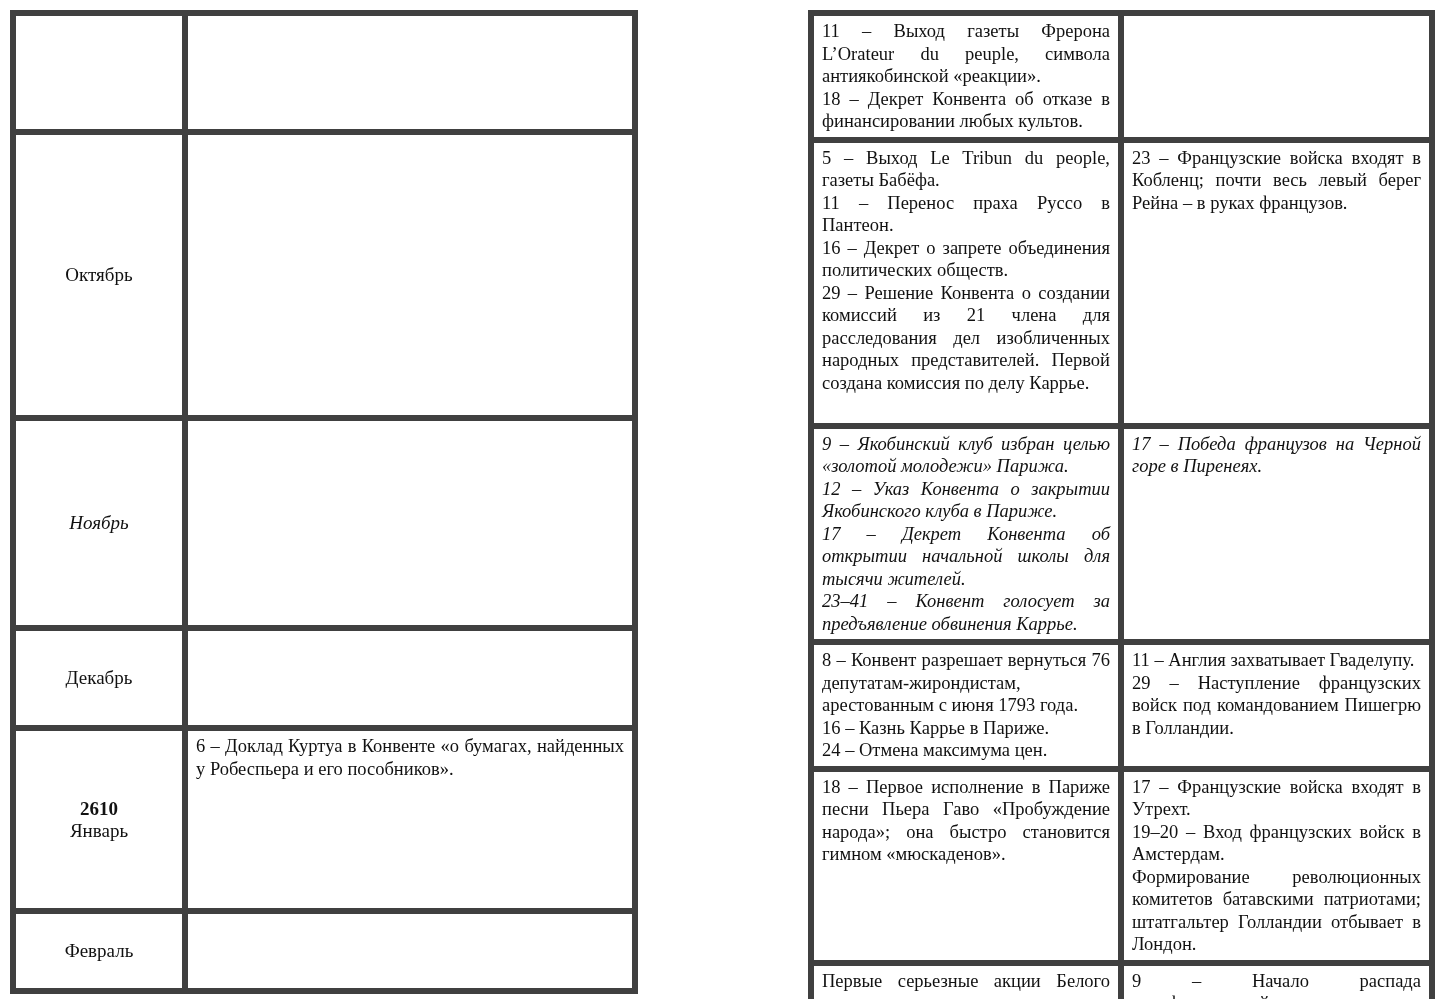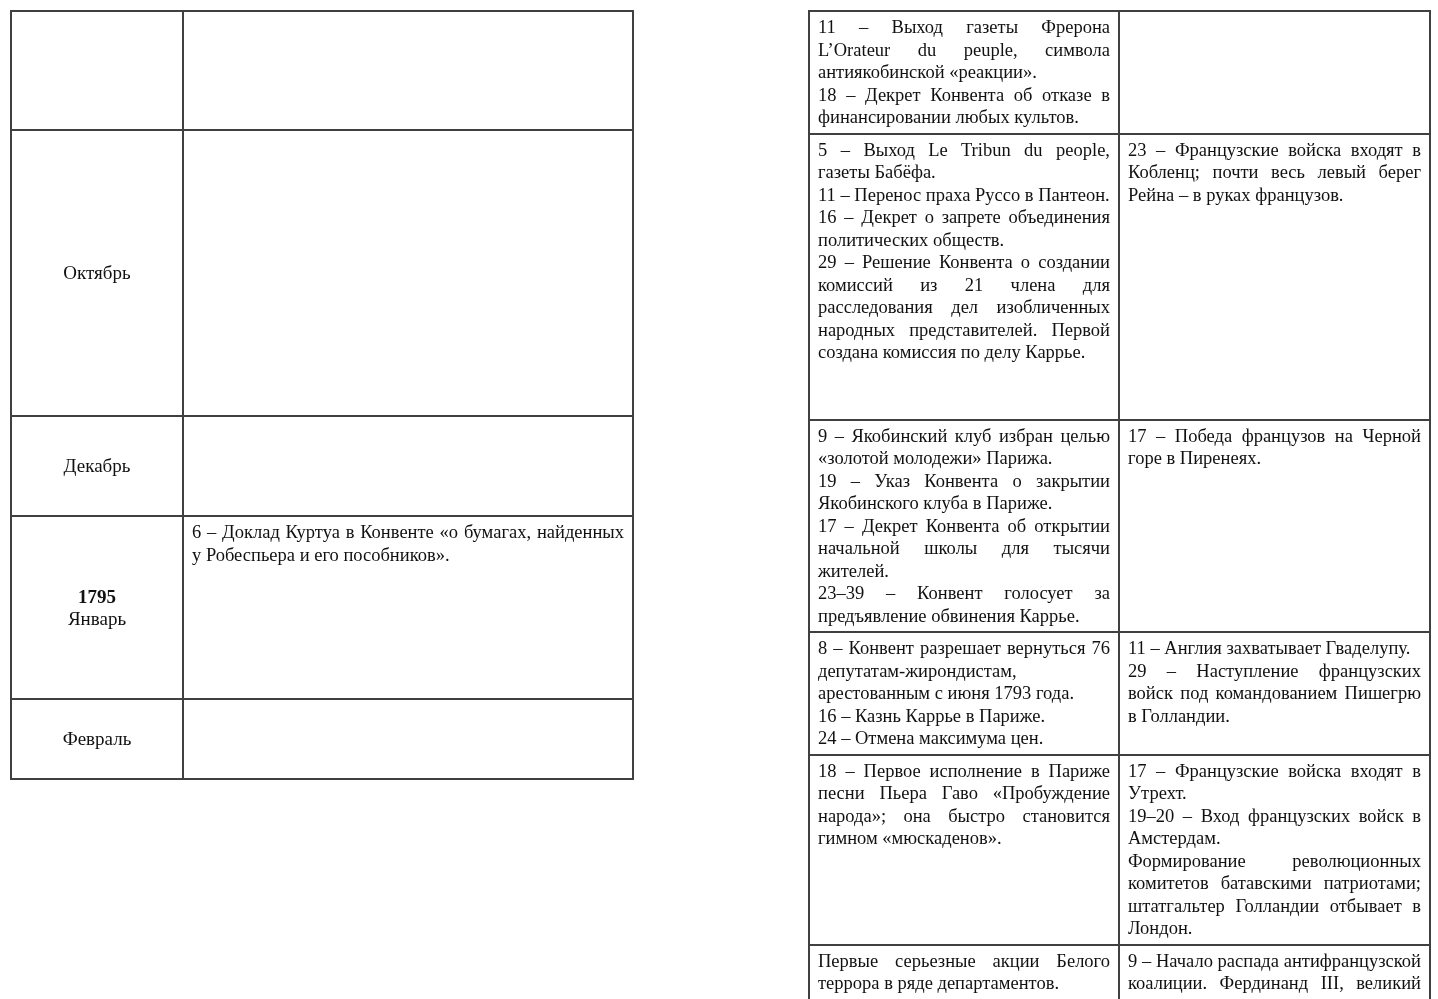--- a/index.html
+++ b/index.html
@@ -1,31 +1,31 @@
 <!DOCTYPE html>
 <html><head>
 <meta charset="utf-8">
 <style>
   html, body { margin: 0; padding: 0; background: #ffffff; }
   body { width: 1438px; height: 999px; position: relative; overflow: hidden;
          font-family: "DejaVu Serif", "Liberation Serif", serif; color: #111; }
   .page-table { position: absolute; border-collapse: collapse; table-layout: fixed; }
-  .page-table td { border: 2px solid #404040; vertical-align: top; padding: 0; }
+  .page-table td { border: 6px solid #404040; vertical-align: top; padding: 0; }
   #left-table { left: 10px; top: 10px; width: 622px; }
   #right-table { left: 808px; top: 10px; width: 621px; }
   .month-cell { text-align: center; vertical-align: middle !important;
                 font-family: "Liberation Serif", serif; font-size: 19px; line-height: 22px; }
   .month-year { font-weight: bold; display: block; }
   .month-name { display: block; }
   .ev-cell { font-family: "Liberation Serif", serif; font-size: 18.5px; line-height: 22.5px;
              padding: 4px 8px 4px 8px !important; text-align: justify; hyphens: auto; }
   .ev-cell p { margin: 0; }
   .r0 { height: 119px; }
   .r1 { height: 286px; }
-  .r2 { height: 210px; }
+  .r2 { height: 210px; font-style: italic; }
   .r3 { height: 100px; }
   .r4 { height: 183px; }
   .r5 { height: 80px; }
   #left-table col.c-month { width: 172px; }
   #left-table col.c-ev { width: 450px; }
   #right-table col.c-a { width: 310px; }
   #right-table col.c-b { width: 311px; }
   .r5 .ev-cell-inner { height: 70px; overflow: hidden; }
 </style>
 </head>
@@ -44,30 +44,37 @@
       </td>
       <td class="ev-cell"></td>
     </tr>
     <tr class="r1">
       <td class="month-cell">
         <span class="month-year"></span>
         <span class="month-name">Октябрь</span>
       </td>
       <td class="ev-cell"></td>
     </tr>
+    <tr class="r2">
+      <td class="month-cell">
+        <span class="month-year"></span>
+        <span class="month-name">Ноябрь</span>
+      </td>
+      <td class="ev-cell"></td>
+    </tr>
     <tr class="r3">
       <td class="month-cell">
         <span class="month-year"></span>
         <span class="month-name">Декабрь</span>
       </td>
       <td class="ev-cell"></td>
     </tr>
     <tr class="r4">
       <td class="month-cell">
-        <span class="month-year">1795</span>
+        <span class="month-year">2610</span>
         <span class="month-name">Январь</span>
       </td>
       <td class="ev-cell">
         <p>6 – Доклад Куртуа в Конвенте «о бумагах, найденных у Робеспьера и его пособников».</p>
       </td>
     </tr>
     <tr class="r5">
       <td class="month-cell">
         <span class="month-year"></span>
         <span class="month-name">Февраль</span>
@@ -97,23 +104,23 @@
         <p>16 – Декрет о запрете объединения политических обществ.</p>
         <p>29 – Решение Конвента о создании комиссий из 21 члена для расследования дел изобличенных народных представителей. Первой создана комиссия по делу Каррье.</p>
       </td>
       <td class="ev-cell">
         <p>23 – Французские войска входят в Кобленц; почти весь левый берег Рейна – в руках французов.</p>
       </td>
     </tr>
     <tr class="r2">
       <td class="ev-cell">
         <p>9 – Якобинский клуб избран целью «золотой молодежи» Парижа.</p>
-        <p>19 – Указ Конвента о закрытии Якобинского клуба в Париже.</p>
+        <p>12 – Указ Конвента о закрытии Якобинского клуба в Париже.</p>
         <p>17 – Декрет Конвента об открытии начальной школы для тысячи жителей.</p>
-        <p>23–39 – Конвент голосует за предъявление обвинения Каррье.</p>
+        <p>23–41 – Конвент голосует за предъявление обвинения Каррье.</p>
       </td>
       <td class="ev-cell">
         <p>17 – Победа французов на Черной горе в Пиренеях.</p>
       </td>
     </tr>
     <tr class="r3">
       <td class="ev-cell">
         <p>8 – Конвент разрешает вернуться 76 депутатам-жирондистам, арестованным с июня 1793 года.</p>
         <p>16 – Казнь Каррье в Париже.</p>
         <p>24 – Отмена максимума цен.</p>

